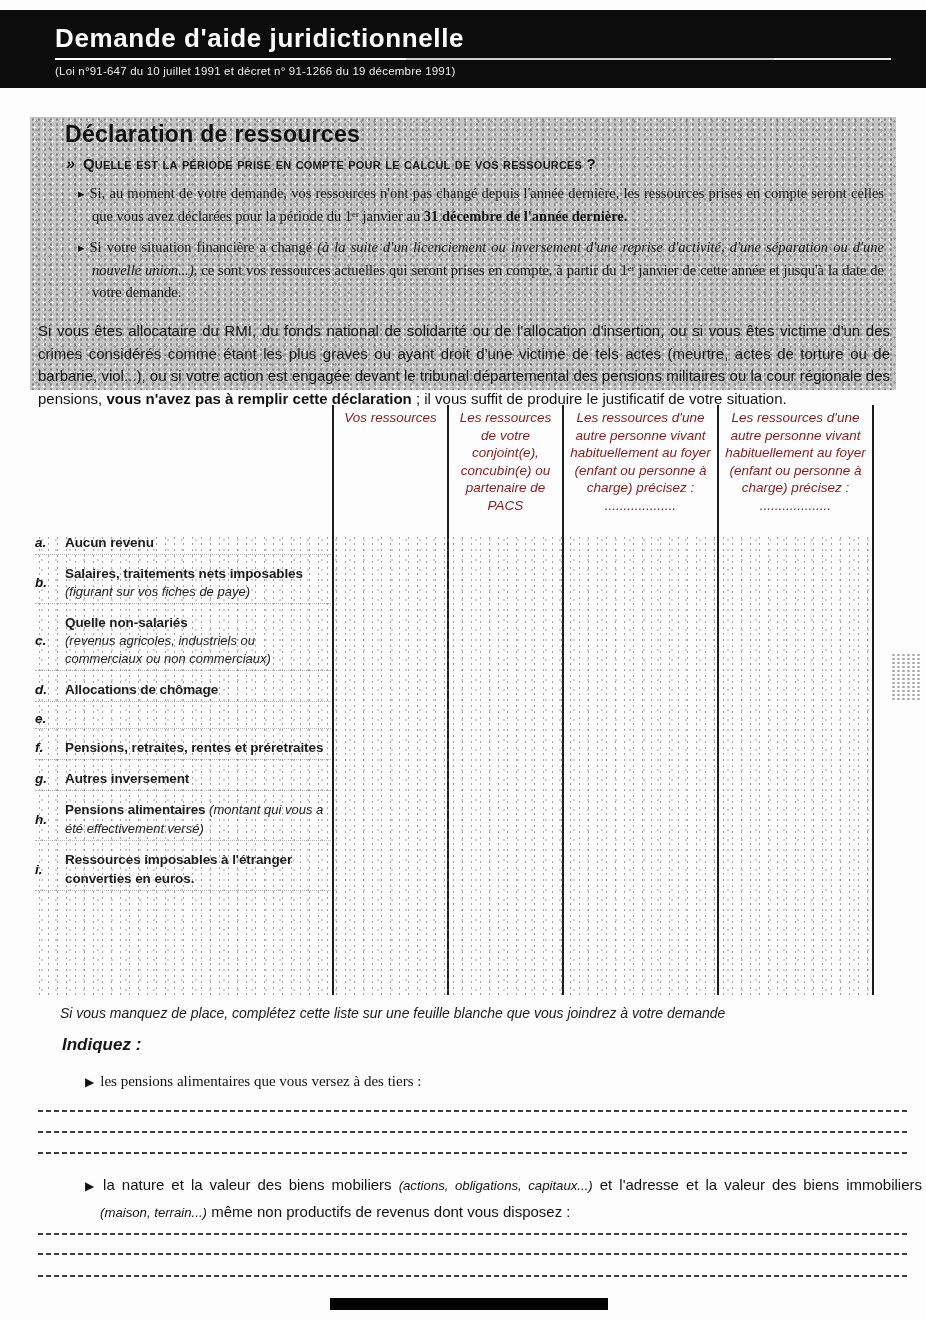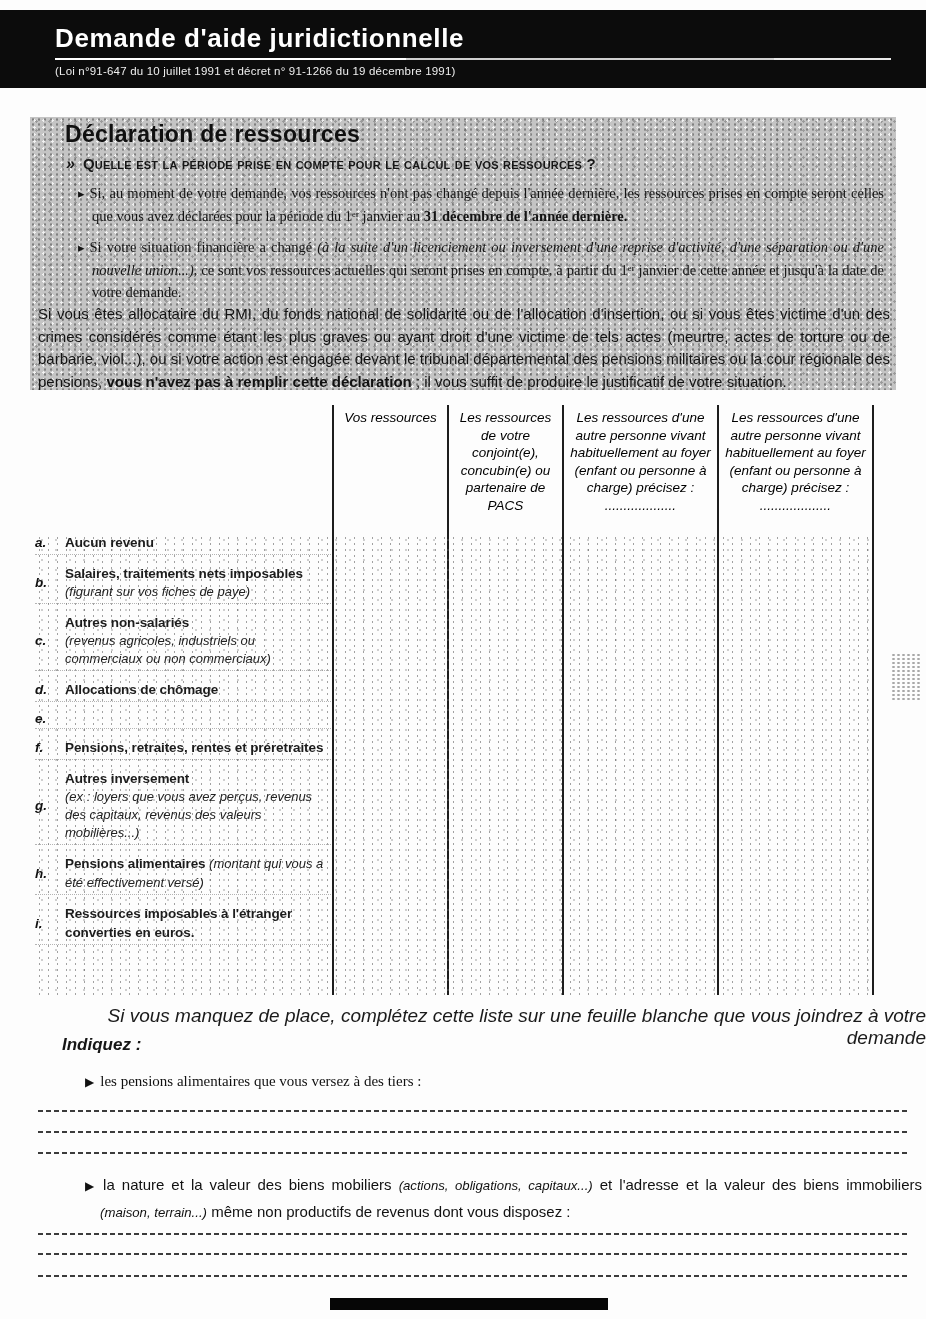--- a/index.html
+++ b/index.html
@@ -38,28 +38,28 @@
   .chev{font-weight:bold;font-style:italic;font-size:16px;margin-right:8px;}
   .qtext{font-weight:bold;font-variant:small-caps;font-size:15px;letter-spacing:.2px;}
   .gbullet{
     margin:9px 12px 0 48px;text-align:justify;font-size:14.5px;line-height:22px;
     padding-left:14px;text-indent:-14px;color:#141414;font-family:Liberation Serif, serif;
   }
   .tri{font-style:normal;font-size:13px;margin-right:5px;}
   .it{font-style:italic;}
   .bd{font-weight:bold;}
   .exemption{
-    margin:0 6px 0 8px;text-align:justify;font-size:15px;line-height:22.5px;color:#121212;
+    margin:17px 6px 0 8px;text-align:justify;font-size:15px;line-height:22.5px;color:#121212;
   }
   
   .vline{position:absolute;top:405px;height:590px;width:2px;background:#1d1d1d;}
   .vl1{left:332px}.vl2{left:447px}.vl3{left:562px}.vl4{left:717px}.vl5{left:872px}
   .chead{
     position:absolute;top:409px;font-style:italic;font-size:13.5px;line-height:17.5px;
-    text-align:center;color:#000000;padding:0 5px;box-sizing:border-box;
+    text-align:center;color:#7f1d1d;padding:0 5px;box-sizing:border-box;
   }
   .ch1{left:334px;width:113px}.ch2{left:449px;width:113px}.ch3{left:564px;width:153px}.ch4{left:719px;width:153px}
   .table-noise{
     position:absolute;left:35px;top:535px;width:837px;height:460px;pointer-events:none;
     background-image:
       radial-gradient(circle,rgba(70,70,70,.5) .8px,transparent 1.1px),
       radial-gradient(circle,rgba(120,120,120,.35) .8px,transparent 1.1px);
     background-size:9px 6px,14px 10px;
   }
   .entry{position:absolute;top:535px;height:460px;}
@@ -68,21 +68,21 @@
   .trow{
     display:flex;align-items:center;margin-bottom:9px;
     border-bottom:1px dotted rgba(120,120,120,.55);padding-bottom:2px;
   }
   .rletter{width:30px;flex:0 0 30px;font-weight:bold;font-style:italic;font-size:13.5px;color:#111;}
   .rlabel{font-size:13.5px;line-height:19px;}
   .rlabel .main{font-weight:bold;color:#1c1c1c;letter-spacing:-.1px;}
   .rlabel .note{display:block;font-style:italic;font-weight:normal;font-size:13px;line-height:18px;color:#222;}
   .rlabel .note.inline{display:inline;}
   
-  .overflow-note{position:absolute;left:60px;top:1005px;margin:0;font-style:italic;font-size:19px;color:#1a1a1a;text-align:right;}
+  .overflow-note{position:absolute;left:60px;top:1005px;margin:0;font-style:italic;font-size:14px;color:#1a1a1a;}
   .indiquez{position:absolute;left:62px;top:1035px;margin:0;font-weight:bold;font-style:italic;font-size:17px;}
   .obullet{position:absolute;margin:0;font-size:15px;line-height:26px;color:#111;padding-left:15px;text-indent:-15px;text-align:justify;}
   .ob1{left:85px;top:1068px;width:500px;font-family:Liberation Serif, serif;}
   .ob2{left:85px;top:1172px;width:822px;}
   .obullet .tri2{font-size:12px;margin-right:6px;}
   .obullet .small-it{font-style:italic;font-size:13.2px;}
   .dashline{
     position:absolute;left:38px;width:872px;height:2px;
     background:repeating-linear-gradient(90deg,#191919 0 5px,transparent 5px 8px);
     opacity:.85;
@@ -147,21 +147,21 @@
       <div class="trow">
         <span class="rletter">b.</span>
         <span class="rlabel">
           <span class="main">Salaires, traitements nets imposables</span><span class="note">(figurant sur vos fiches de paye)</span>
         </span>
       </div>
 
       <div class="trow">
         <span class="rletter">c.</span>
         <span class="rlabel">
-          <span class="main">Autres non-salariés</span><span class="note">(revenus agricoles, industriels ou commerciaux ou non commerciaux)</span>
+          <span class="main">Quelle non-salariés</span><span class="note">(revenus agricoles, industriels ou commerciaux ou non commerciaux)</span>
         </span>
       </div>
 
       <div class="trow">
         <span class="rletter">d.</span>
         <span class="rlabel">
           <span class="main">Allocations de chômage</span>
         </span>
       </div>
 
@@ -172,21 +172,21 @@
       <div class="trow">
         <span class="rletter">f.</span>
         <span class="rlabel">
           <span class="main">Pensions, retraites, rentes et préretraites</span>
         </span>
       </div>
 
       <div class="trow">
         <span class="rletter">g.</span>
         <span class="rlabel">
-          <span class="main">Autres inversement</span><span class="note">(ex : loyers que vous avez perçus, revenus des capitaux, revenus des valeurs mobilières...)</span>
+          <span class="main">Autres inversement</span>
         </span>
       </div>
 
       <div class="trow">
         <span class="rletter">h.</span>
         <span class="rlabel">
           <span class="main">Pensions alimentaires</span><span class="note inline"> (montant qui vous a été effectivement versé)</span>
         </span>
       </div>
 

